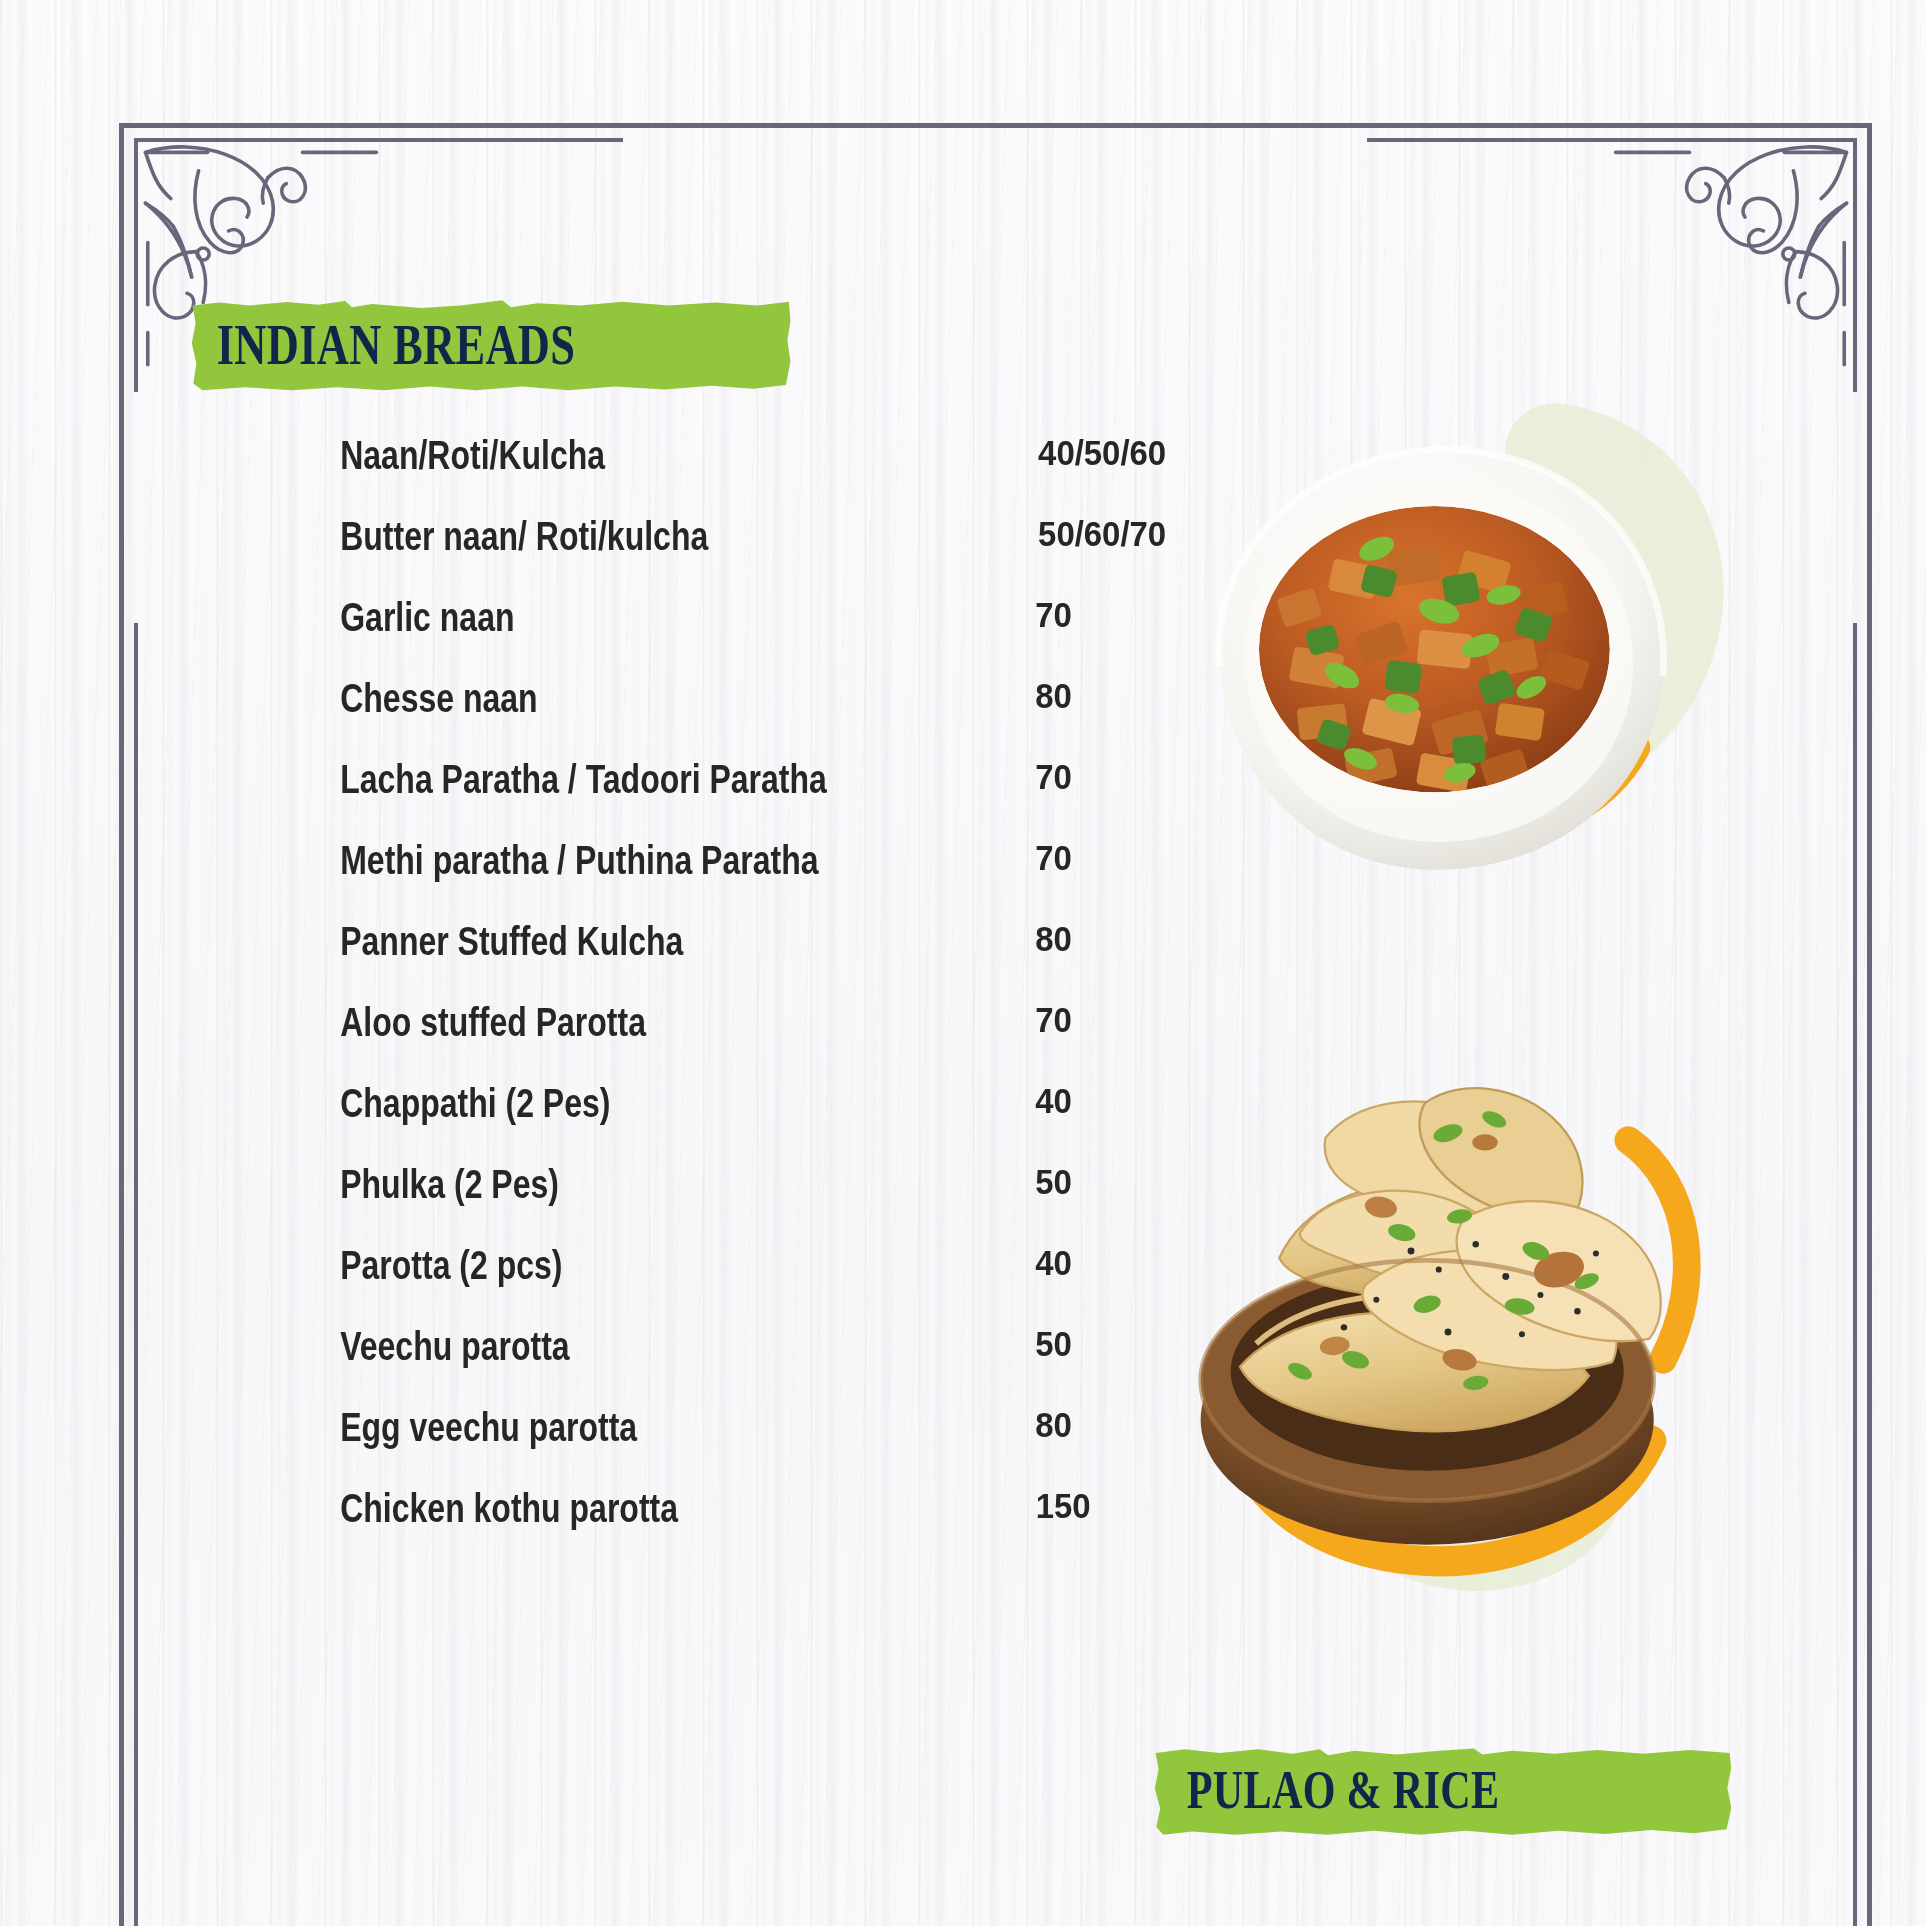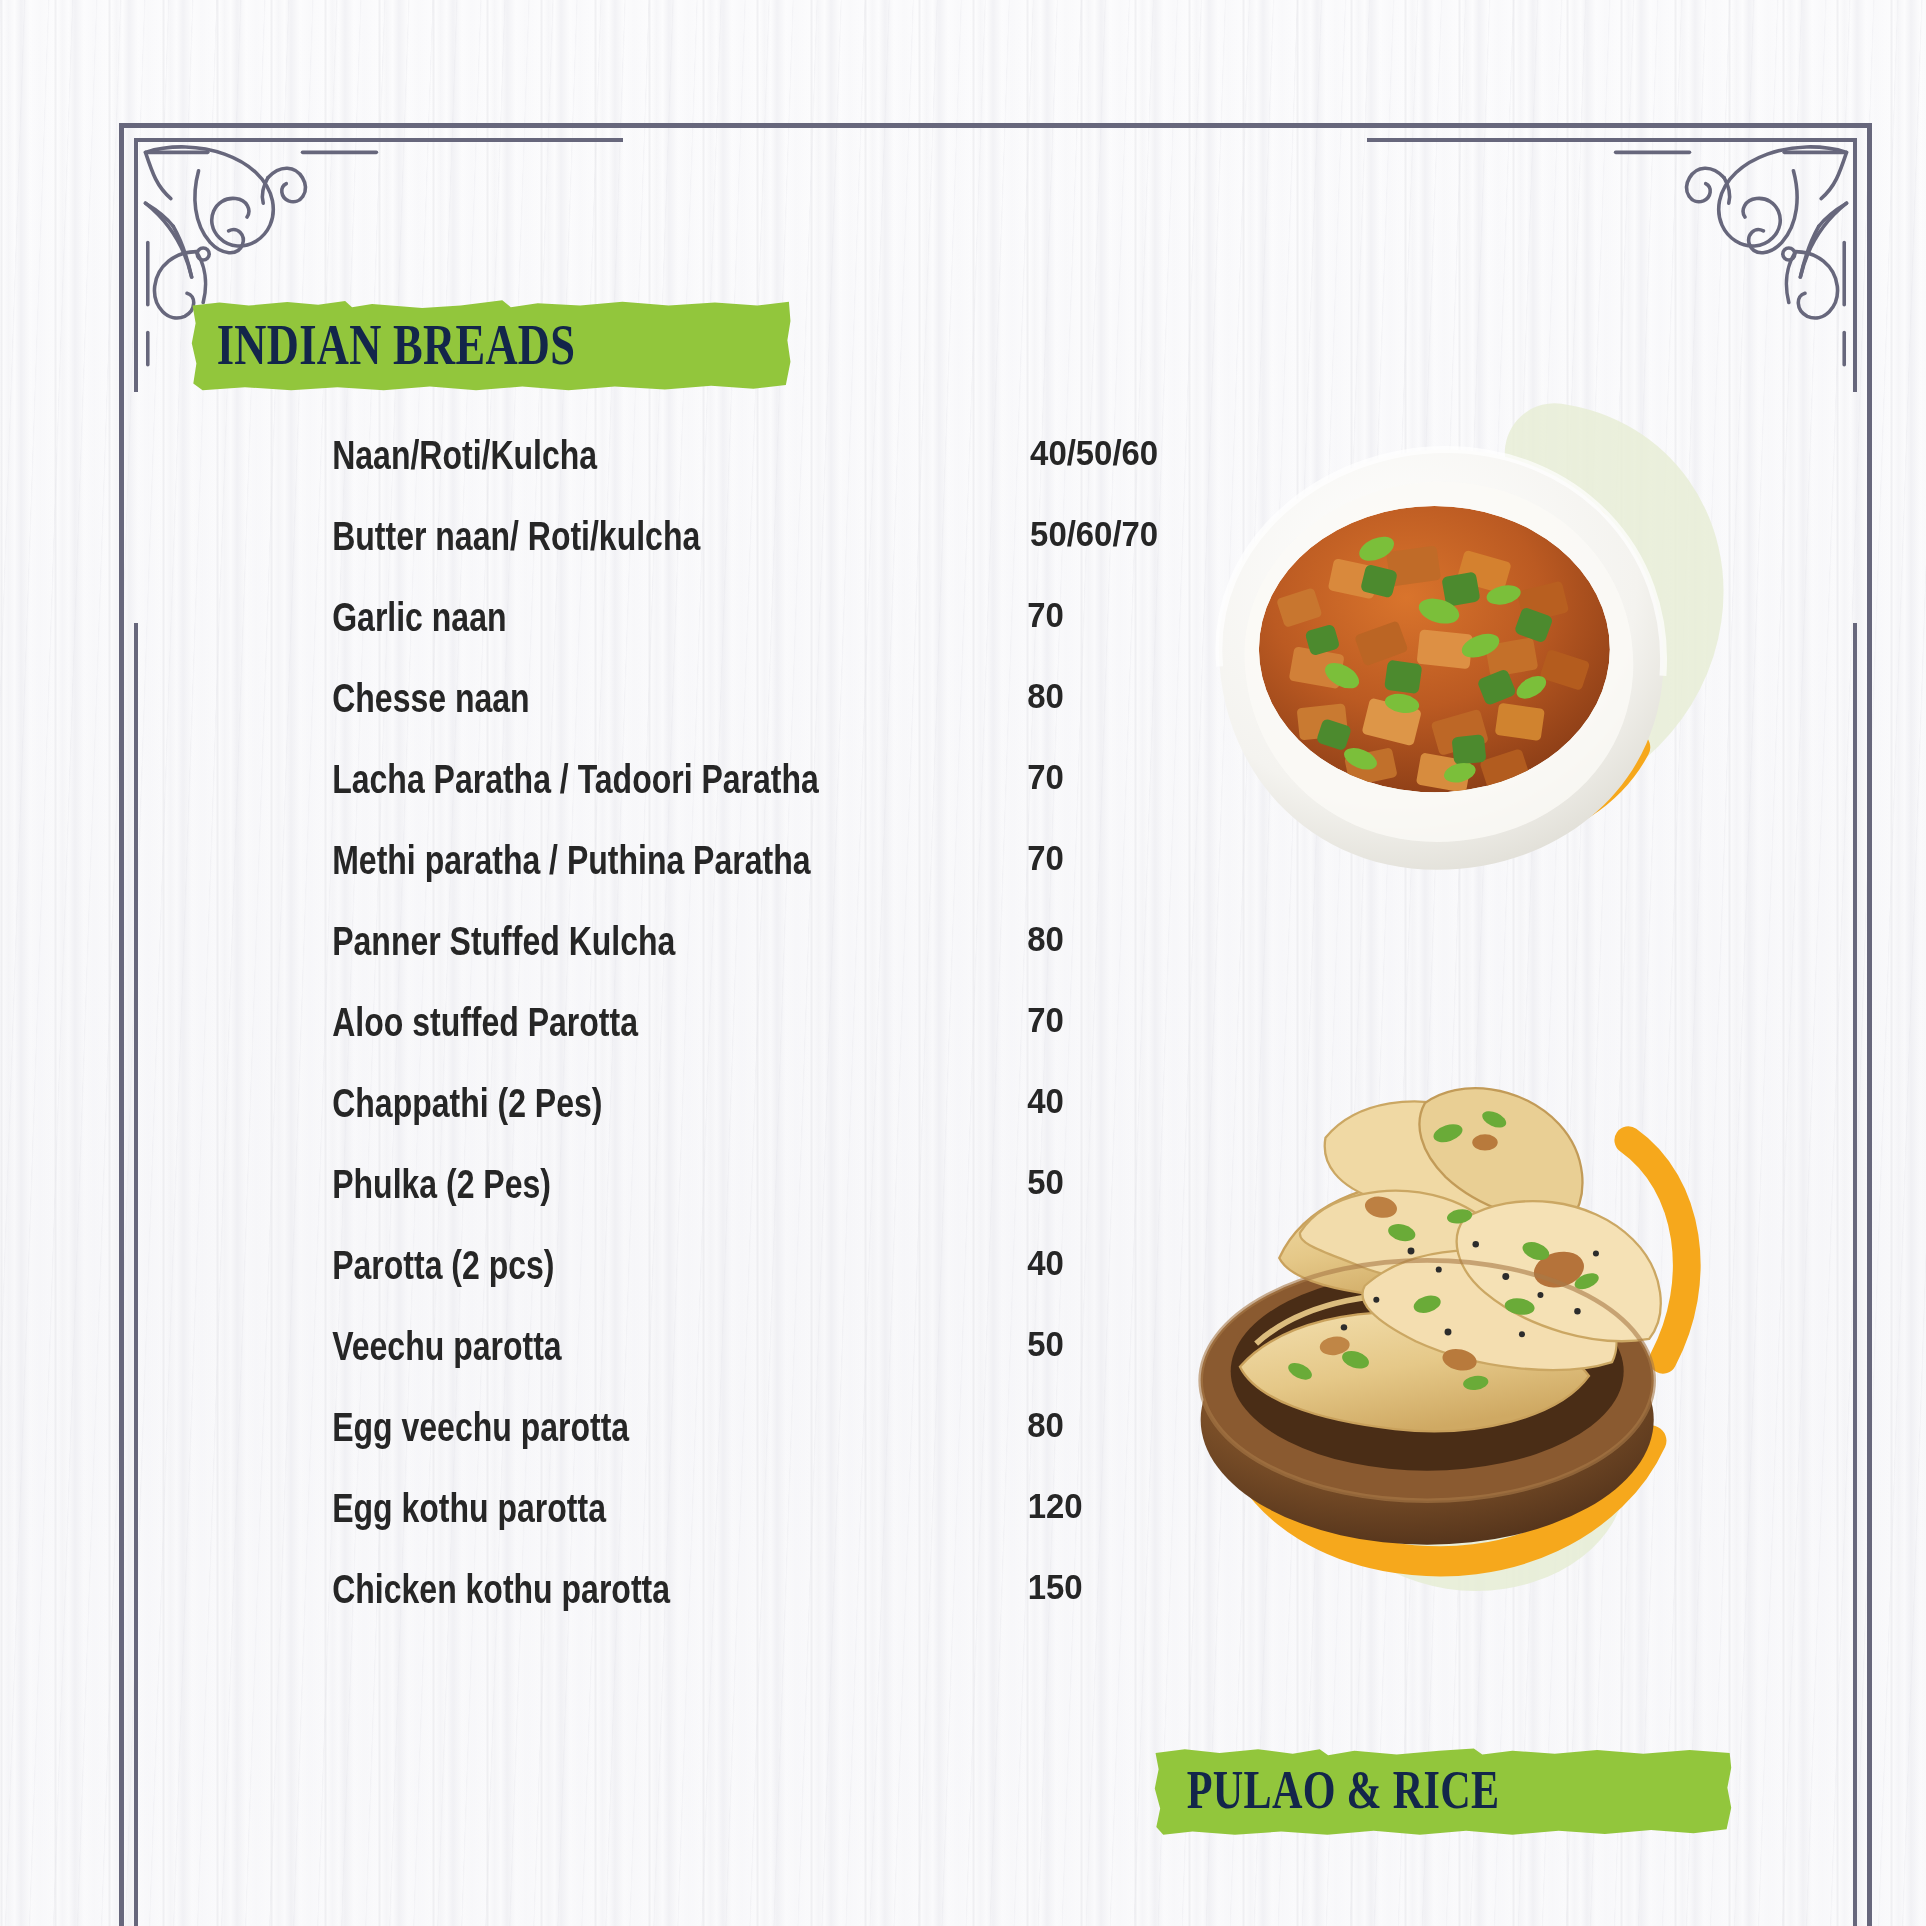--- a/index.html
+++ b/index.html
@@ -90,21 +90,21 @@
   }
   .pr{
     font-family:"Liberation Sans",sans-serif;
     font-weight:700;
     color:#262626;
     position:absolute;
     white-space:nowrap;
   }
 
   
-  #list-breads{left:232px;top:433px;width:1002px;}
+  #list-breads{left:240px;top:433px;width:1002px;}
   #list-breads .row{height:81px;}
   #list-breads .nm{font-size:40px;width:1156px;display:block;}
   #list-breads .pr{left:794px;font-size:35px;transform:scaleX(0.94);transform-origin:left baseline;}
 
   
   .photo{position:absolute;}
   .photo svg{display:block;}
 
   #photo-kothu{left:1150px;top:401px;width:578px;height:516px;}
   #photo-paratha{left:1129px;top:1013px;width:601px;height:601px;}
@@ -222,24 +222,20 @@
         <span class="nm">Parotta (2 pcs)</span>
         <span class="pr">40</span>
       </div>
     <div class="row">
         <span class="nm">Veechu parotta</span>
         <span class="pr">50</span>
       </div>
     <div class="row">
         <span class="nm">Egg veechu parotta</span>
         <span class="pr">80</span>
-      </div>
-    <div class="row">
-        <span class="nm">Egg kothu parotta</span>
-        <span class="pr">120</span>
       </div>
     <div class="row">
         <span class="nm">Chicken kothu parotta</span>
         <span class="pr">150</span>
       </div>
   </div>
 
   <div class="banner" id="banner-rice">
     <svg width="578" height="96" viewBox="0 0 1500 248" aria-hidden="true">
       <path d="M4 28 L80 18 L170 28 L270 18 L360 30 L430 18 L452 34 L520 22 L630 32 L740 22 L830 16 L852 32 L930 22 L1040 30 L1150 20 L1270 30 L1390 20 L1494 28

